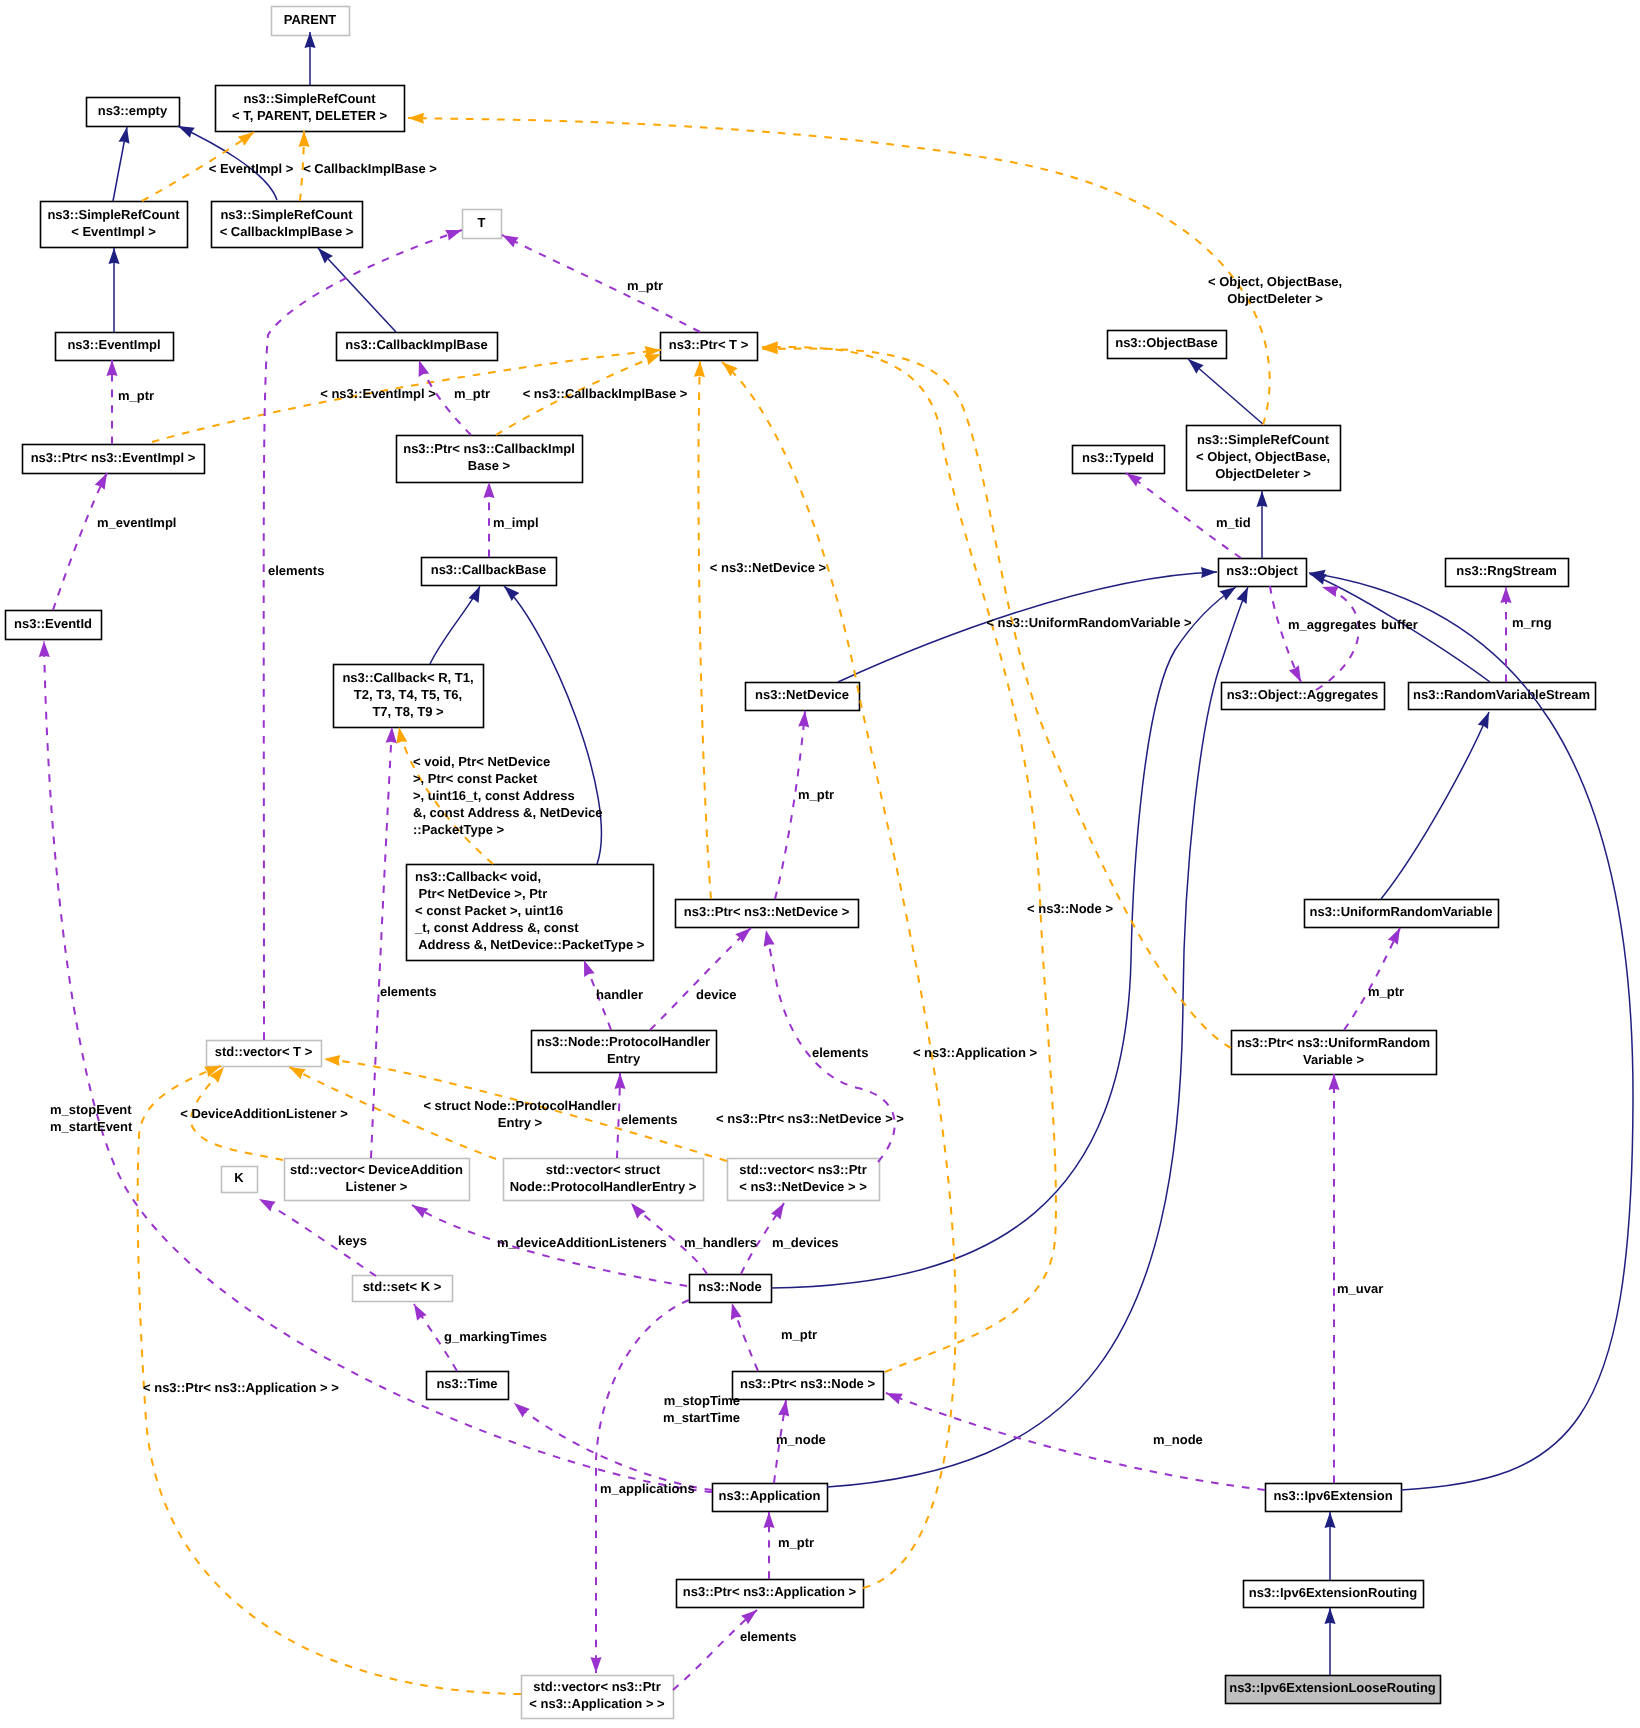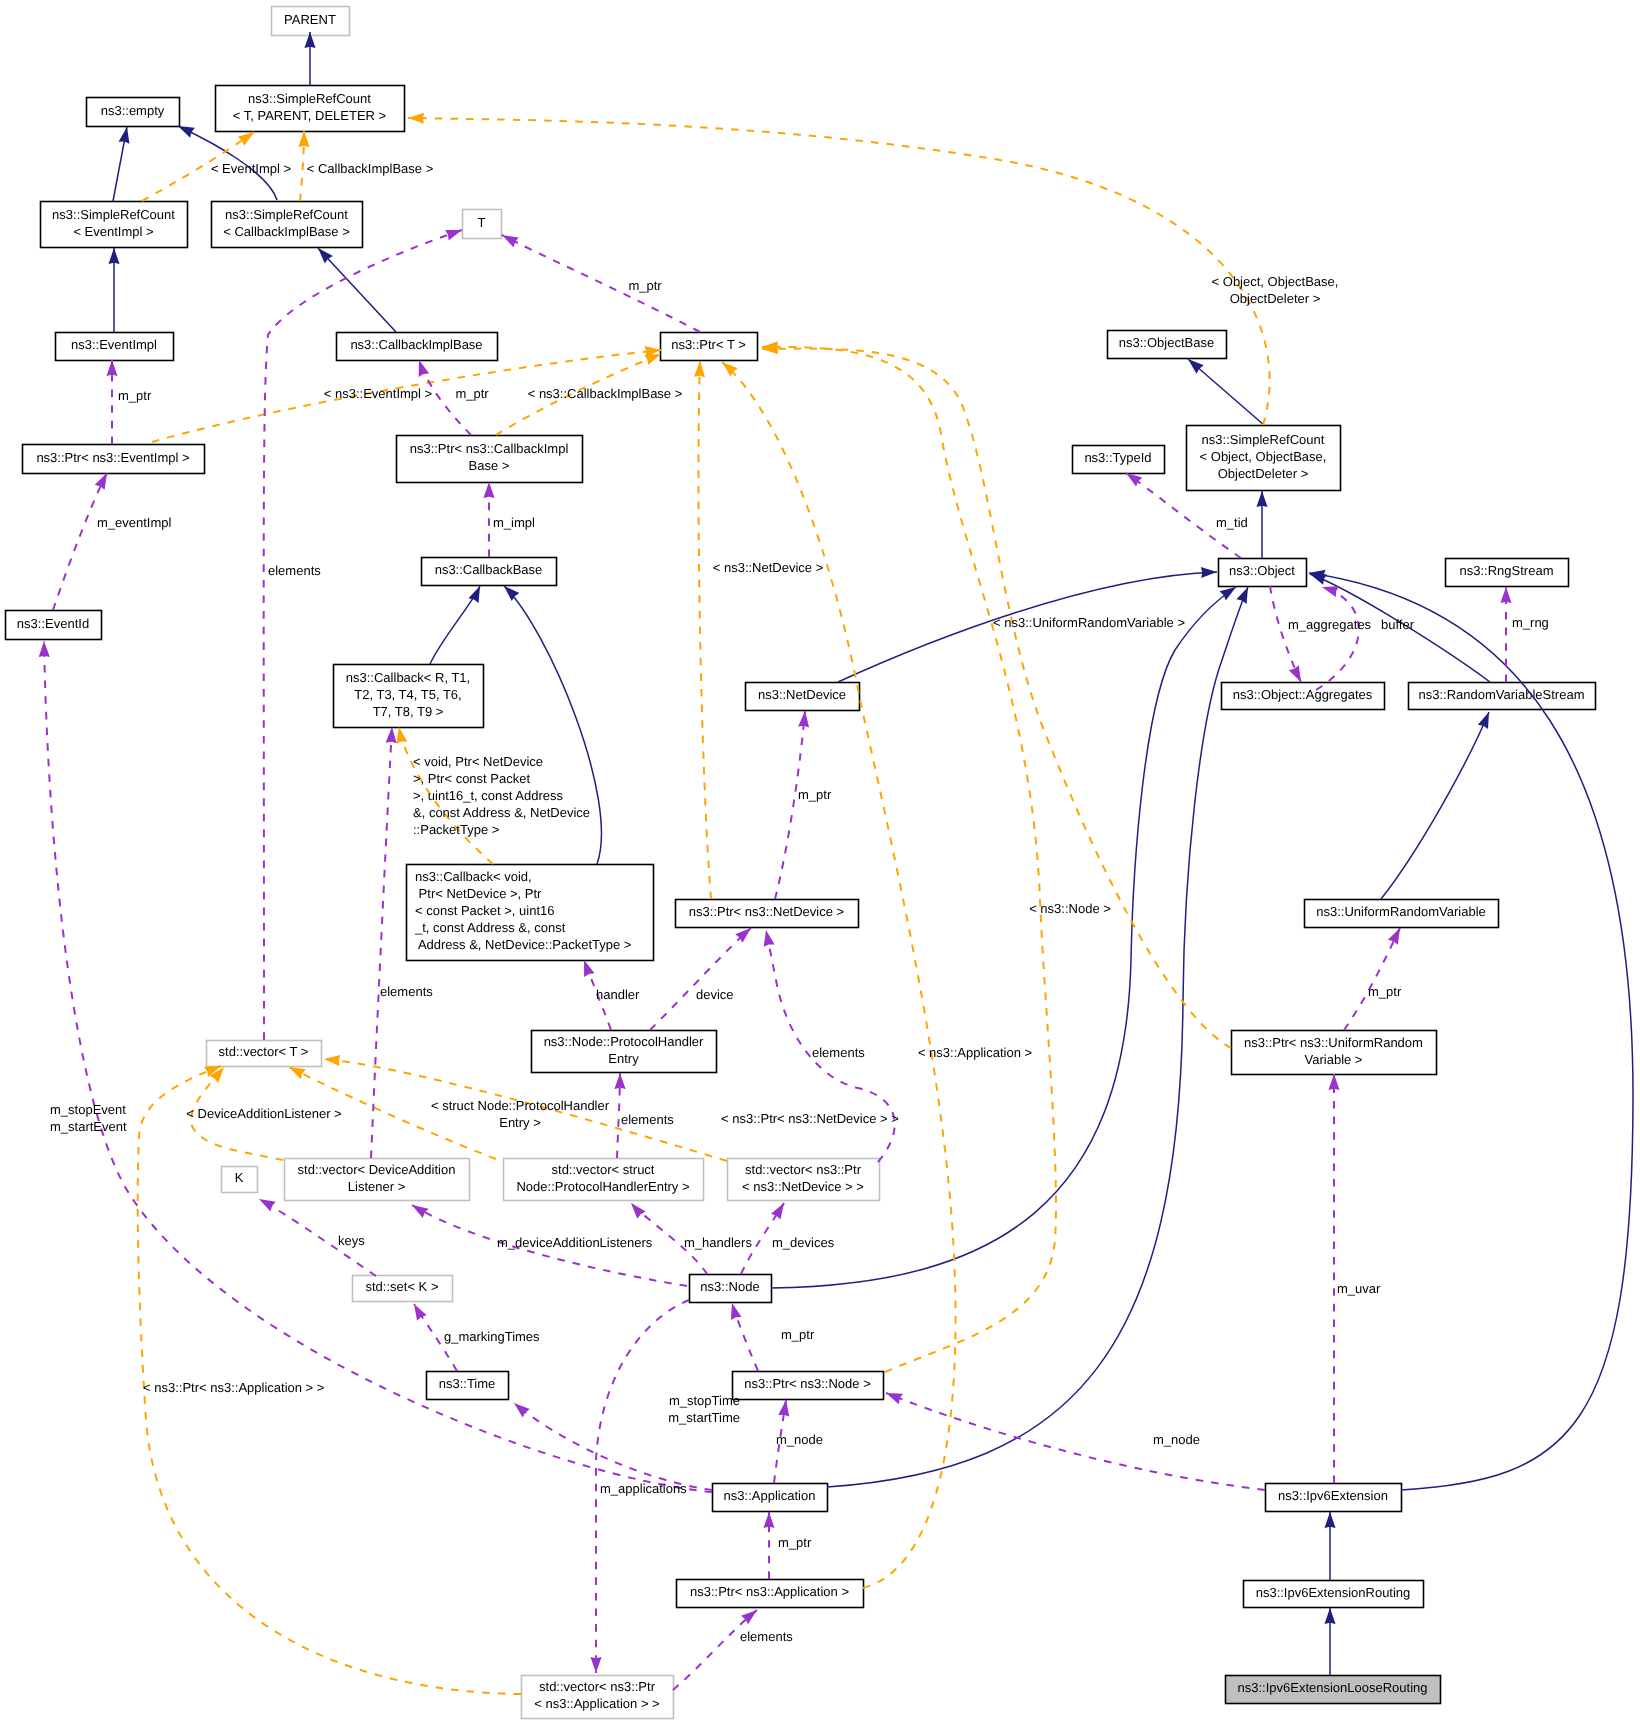--- a/index.html
+++ b/index.html
@@ -1,16 +1,16 @@
 <!DOCTYPE html>
 <html><head>
 <meta charset="utf-8">
 <style>
   html,body{margin:0;padding:0;background:#ffffff;-webkit-font-smoothing:antialiased;text-rendering:geometricPrecision;}
-  #diagram{position:relative;width:1640px;height:1728px;background:#ffffff;overflow:hidden;}
+  #diagram{position:relative;width:1640px;height:1728px;background:#ffffff;overflow:hidden;font-weight:bold;}
   svg#graph{display:block;width:1640px;height:1728px;}
   .nodebox{fill:#ffffff;stroke:#000000;stroke-width:1.6;}
   .nodebox.tmpl{stroke:#c0c0c0;stroke-width:1.6;}
   .nodebox.highlight{fill:#bfbfbf;stroke:#000000;stroke-width:1.6;}
   .nodelabel{font-family:"Liberation Sans",sans-serif;font-size:13px;fill:#000000;
              text-anchor:middle;dominant-baseline:middle;}
   .edgelabel{font-family:"Liberation Sans",sans-serif;font-size:13px;fill:#000000;}
   path.edge{fill:none;}
   path.inh{stroke:#1f1f80;stroke-width:1.5;}
   path.use{stroke:#9a32cd;stroke-width:2;stroke-dasharray:7.6,8;}

